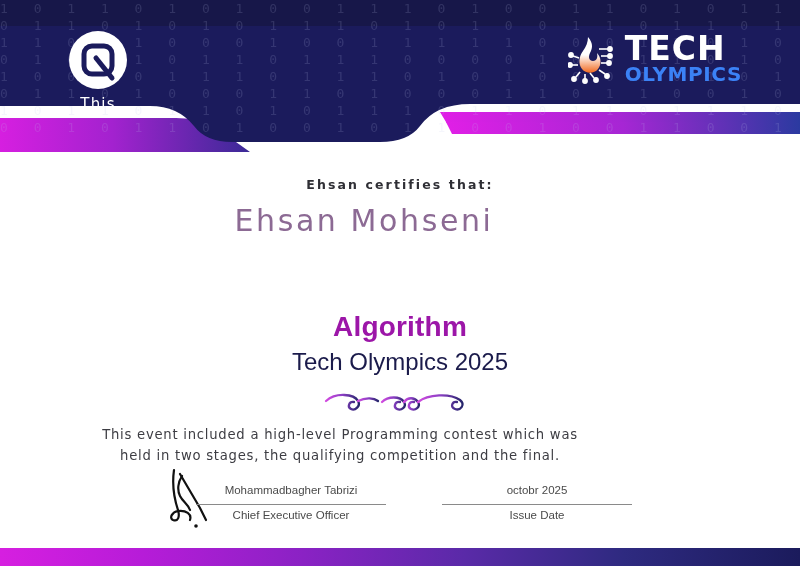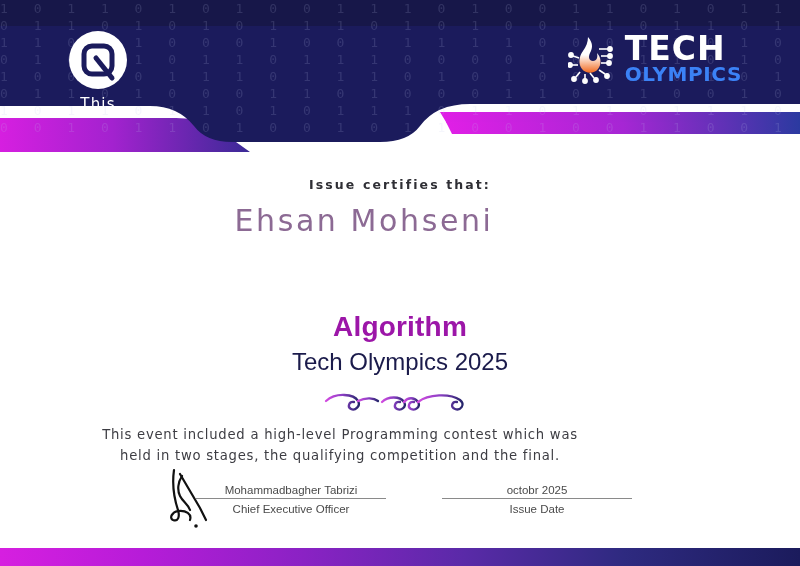--- a/index.html
+++ b/index.html
@@ -214,21 +214,21 @@
     width: 190px;
     text-align: center;
   }
   .sign-block.left  { left: 196px; }
   .sign-block.right { left: 442px; }
 
   .sign-value {
     font-family: "Liberation Sans", sans-serif;
     font-size: 11.5px;
     color: #4a4a4a;
-    padding-bottom: 2px;
+    padding-bottom: 8px;
     border-bottom: 1px solid #8a8a8a;
   }
   .sign-caption {
     margin-top: 4px;
     font-family: "Liberation Sans", sans-serif;
     font-size: 11.5px;
     color: #4a4a4a;
   }
 
   .signature-mark {
@@ -361,21 +361,21 @@
       </svg>
       <div class="tech-words">
         <div class="tech-line1">TECH</div>
         <div class="tech-line2">OLYMPICS</div>
       </div>
     </div>
   </div>
 
   <div class="body-area">
 
-    <div class="line-certifies">Issue certifies that:</div>
+    <div class="line-certifies">Ehsan certifies that:</div>
 
     <div class="recipient-name">Ehsan  Mohseni</div>
 
 
     <div class="course-title">Algorithm</div>
 
     <div class="event-title">Tech Olympics 2025</div>
 
     <svg class="flourish" viewBox="0 0 180 30">
       <defs>

